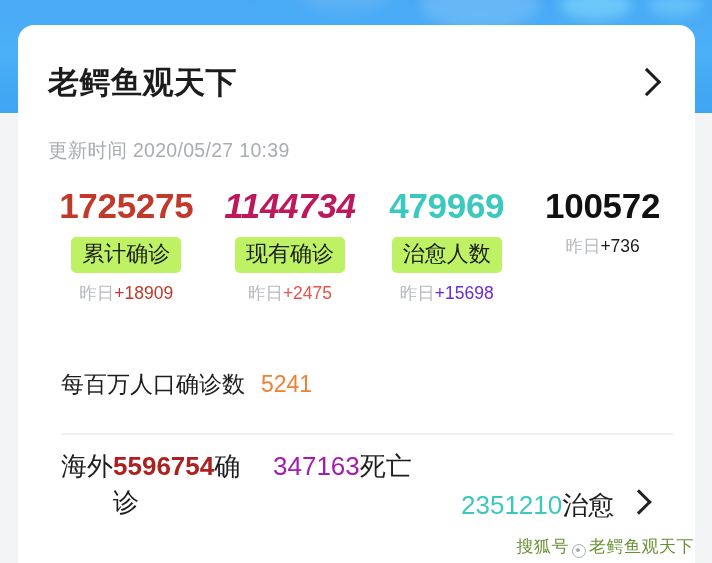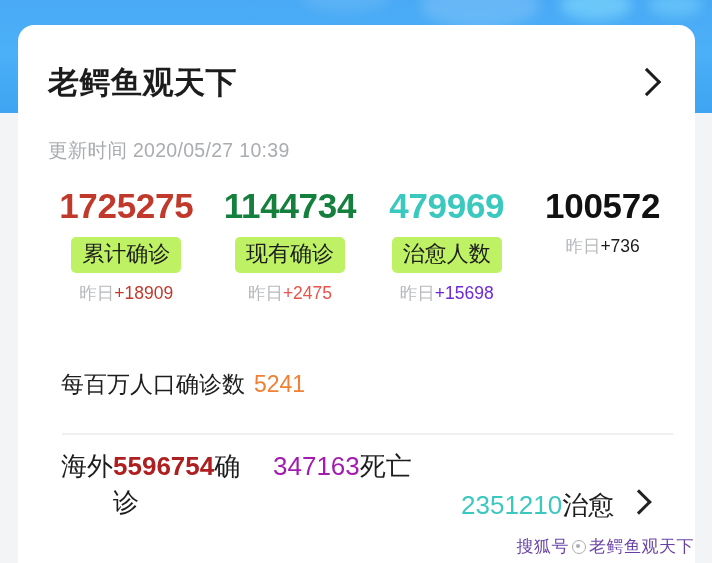--- a/index.html
+++ b/index.html
@@ -159,21 +159,21 @@
     position: absolute;
     left: 43px;
     top: 348px;
     font-size: 23px;
     color: #1d1d1d;
     white-space: nowrap;
     line-height: 1;
   }
   .per-million .pm-value {
     color: #f08134;
-    margin-left: 9px;
+    margin-left: 16px;
     font-size: 23px;
     text-align: center;
   }
 
   
   .divider {
     position: absolute;
     left: 44px;
     top: 408px;
     width: 611px;
@@ -215,26 +215,26 @@
     margin-left: 16px;
     padding-top: 44px;
   }
 
   
   .watermark {
     position: absolute;
     right: 18px;
     bottom: 5px;
     font-size: 17px;
-    color: #4c1d95;
+    color: #4d7c0f;
     opacity: 0.85;
     letter-spacing: 0.5px;
     white-space: nowrap;
     display: flex;
-    align-items: center;
+    align-items: flex-end;
     gap: 3px;
   }
   .wm-dot {
     display: inline-block;
     width: 12px;
     height: 12px;
     border: 1.5px solid #9a9da2;
     border-radius: 50%;
     position: relative;
   }
@@ -272,21 +272,21 @@
 
   <div class="stats">
 
     <div class="stat">
       <div class="stat-value" style="color: rgb(192, 57, 43);">1725275</div>
       <div class="stat-chip">累计确诊</div>
       <div class="stat-delta"><span>昨日</span><span class="delta-num" style="color: rgb(192, 57, 43);">+18909</span></div>
     </div>
 
     <div class="stat">
-      <div class="stat-value" style="color: #15803d;">1144734</div>
+      <div class="stat-value" style="color: #be185d; font-style: italic;">1144734</div>
       <div class="stat-chip">现有确诊</div>
       <div class="stat-delta"><span>昨日</span><span class="delta-num" style="color: rgb(232, 83, 74);">+2475</span></div>
     </div>
 
     <div class="stat">
       <div class="stat-value" style="color: rgb(58, 200, 191);">479969</div>
       <div class="stat-chip">治愈人数</div>
       <div class="stat-delta"><span>昨日</span><span class="delta-num" style="color: #6d28d9;">+15698</span></div>
     </div>
 

